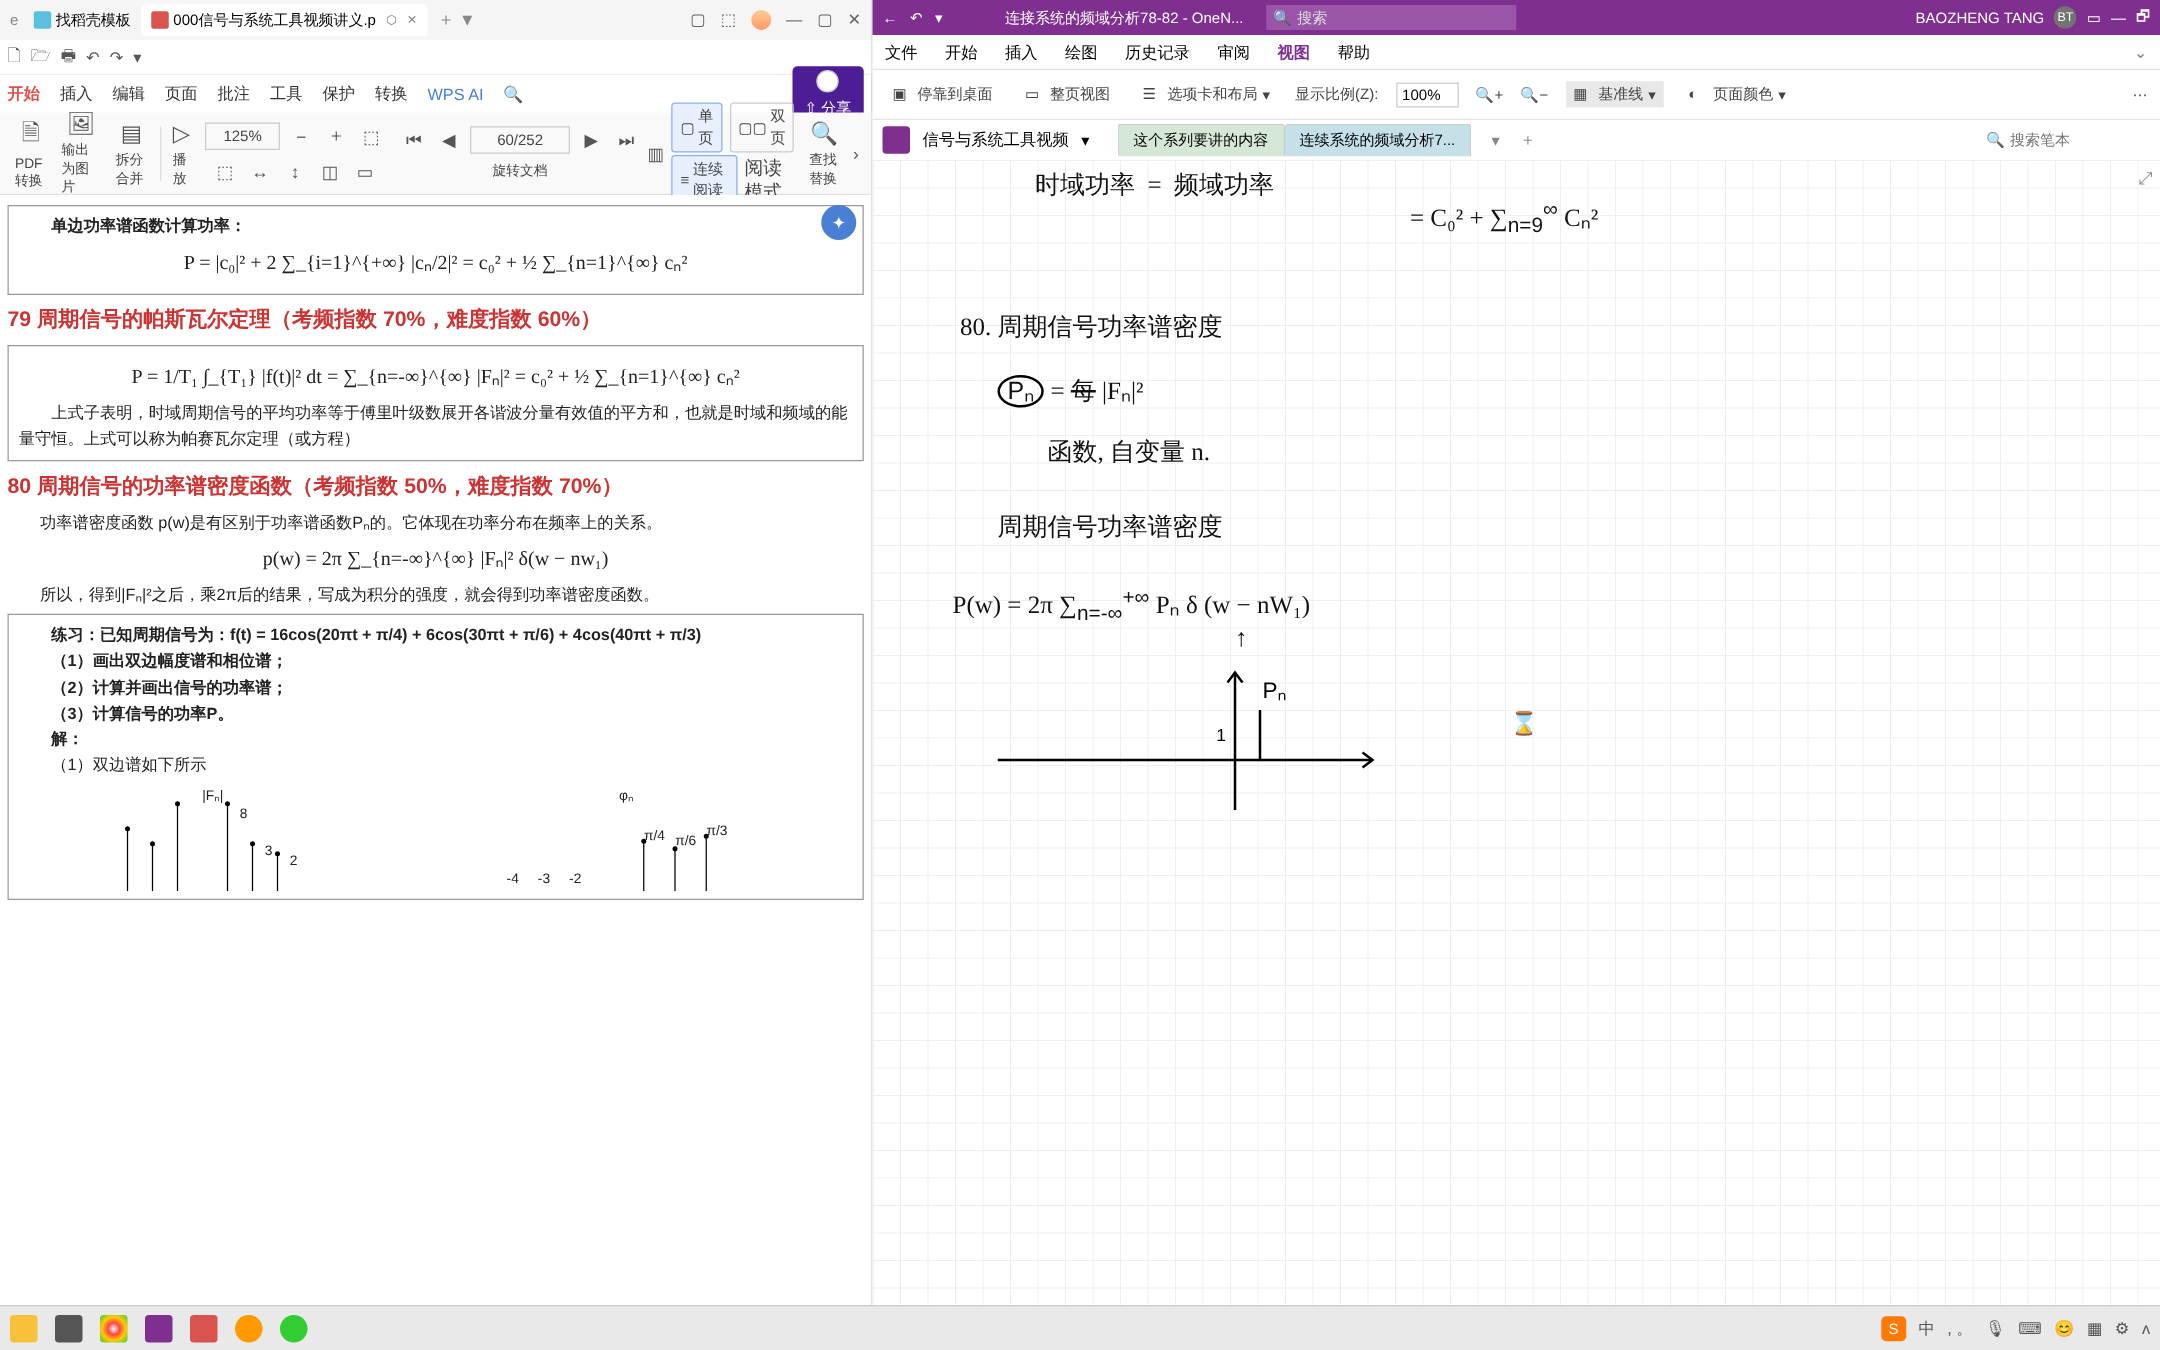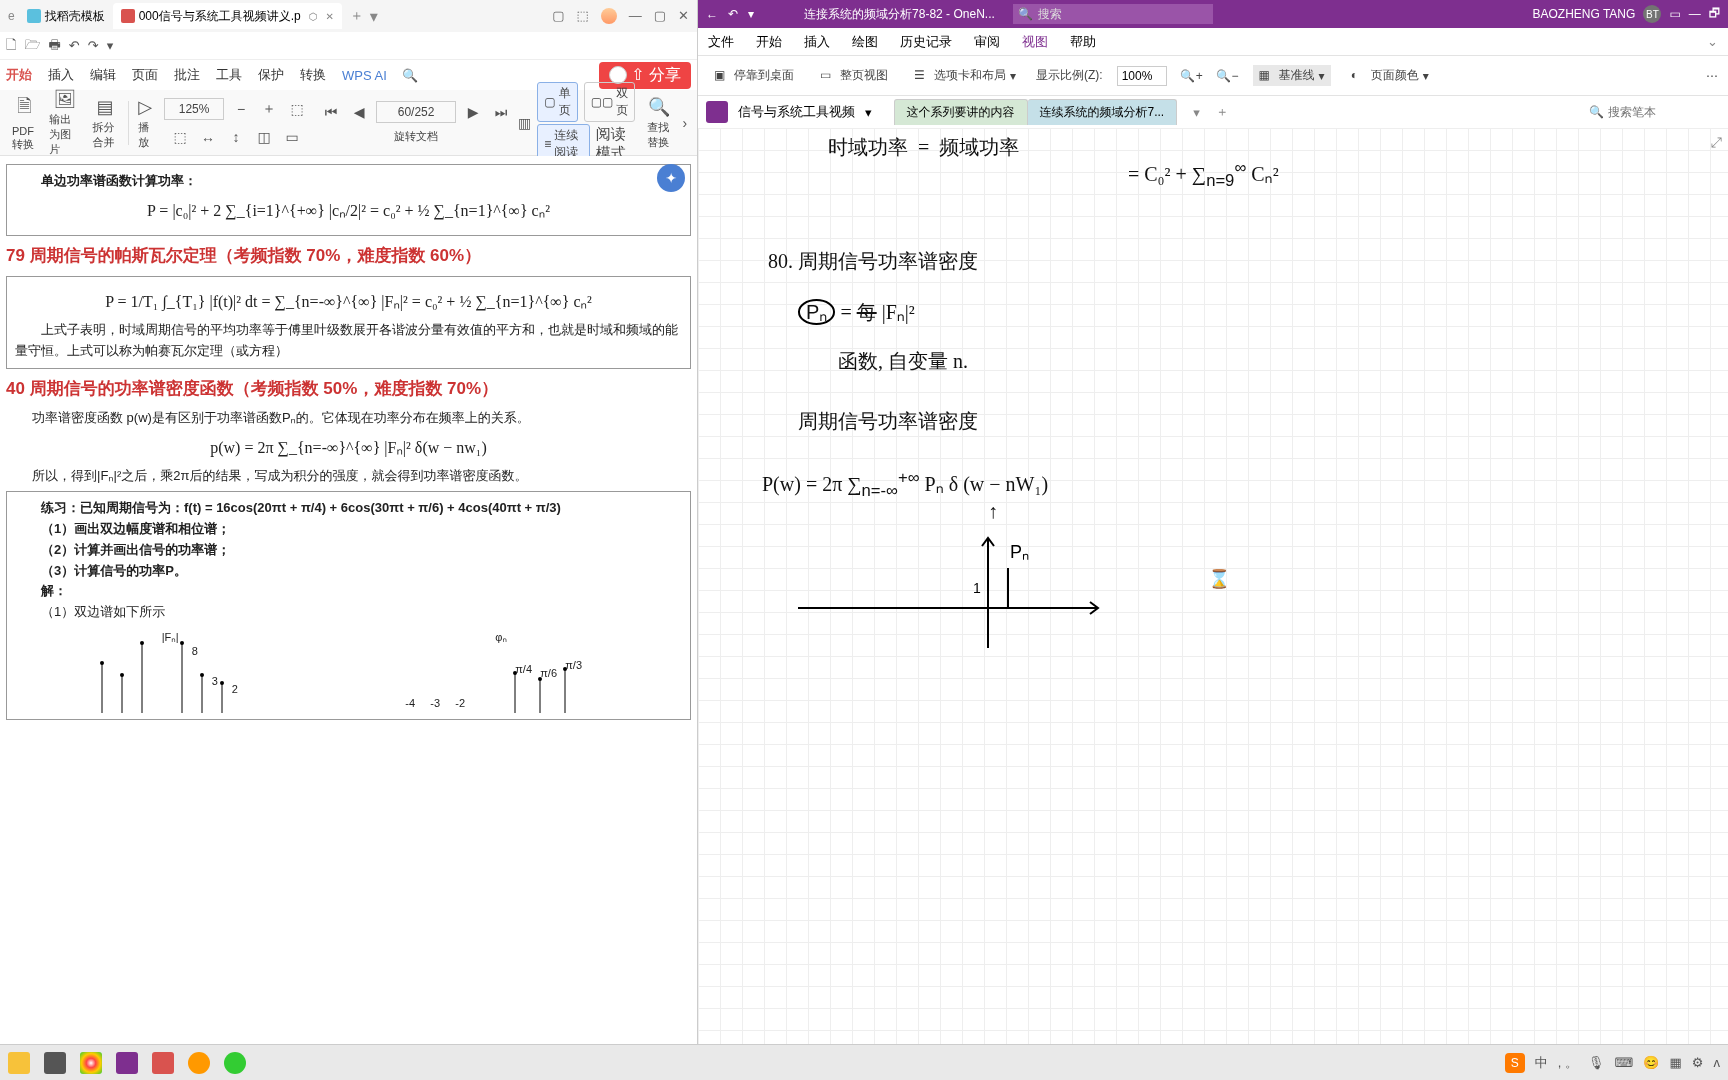--- a/index.html
+++ b/index.html
@@ -13,21 +13,21 @@
 .tab-icon { width: 14px; height: 14px; display: inline-block; background: #d9534f; border-radius: 2px; }
 .tab-icon2 { width: 14px; height: 14px; display: inline-block; background: #5bc0de; border-radius: 2px; }
 .tab-close { margin-left: 4px; color: #888; font-size: 10px; }
 .tab-add { margin-left: 8px; font-size: 14px; color: #888; }
 .wps-tabctrl { margin-left: auto; display: flex; gap: 12px; padding-right: 4px; font-size: 13px; color: #666; }
 .wps-qat { height: 28px; background: #fff; display: flex; align-items: center; padding: 0 6px; gap: 8px; font-size: 13px; color: #555; border-bottom: 1px solid #eee; }
 .wps-menu { height: 30px; display: flex; align-items: center; padding: 0 6px; gap: 16px; font-size: 13px; }
 .wps-menu .item { color: #333; }
 .wps-menu .item.active { color: #d9534f; font-weight: 600; }
 .wps-menu .ai { color: #4a7fd3; }
-.share { margin-left: auto; background: #ef4444; color: #fff; padding: 3px 10px; border-radius: 4px; font-size: 16px; }
+.share { margin-left: auto; background: #4c1d95; color: #fff; padding: 3px 10px; border-radius: 4px; font-size: 12px; flex-direction: column; }
 .shadow-circle { width: 18px; height: 18px; border-radius: 50%; border: 1px solid #ccc; }
 .wps-ribbon { height: 66px; background: #f9f9f9; display: flex; align-items: center; padding: 0 6px; border-bottom: 1px solid #e3e3e3; }
 .rb-group { display: flex; flex-direction: column; align-items: center; padding: 0 6px; font-size: 11px; color: #444; gap: 2px; }
 .rb-group .ic { font-size: 18px; color: #555; }
 .rb-row { display: flex; gap: 6px; align-items: center; }
 .zoom-box { height: 22px; width: 60px; border: 1px solid #ccc; font-size: 12px; text-align: center; line-height: 20px; }
 .page-box { height: 22px; width: 80px; border: 1px solid #ccc; font-size: 12px; text-align: center; line-height: 20px; }
 .rb-btn { width: 22px; height: 22px; display: flex; align-items: center; justify-content: center; border: none; background: transparent; font-size: 14px; color: #555; }
 .rb-toggle { border: 1px solid #ccc; padding: 2px 6px; font-size: 12px; border-radius: 3px; display: flex; align-items: center; gap: 3px; }
 .rb-toggle.sel { background: #e8f0ff; border-color: #8ab0e6; }
@@ -47,21 +47,21 @@
 .float-badge { position: absolute; right: 12px; top: 8px; width: 28px; height: 28px; border-radius: 50%; background: #4a7fd3; color: #fff; display: flex; align-items: center; justify-content: center; font-size: 14px; }
 
 
 .one { flex: 1; display: flex; flex-direction: column; background: #fff; }
 .one-title { height: 28px; background: #7e2f8f; color: #fff; display: flex; align-items: center; padding: 0 8px; font-size: 12px; gap: 10px; }
 .one-title .title-text { margin-left: 40px; }
 .one-search { flex: 0 0 200px; background: #9a54a8; height: 20px; margin: 0 8px; display: flex; align-items: center; padding: 0 6px; color: #ddd; }
 .one-title .user { margin-left: auto; display: flex; align-items: center; gap: 8px; }
 .avatar { width: 18px; height: 18px; border-radius: 50%; background: #737373; font-size: 10px; display: flex; align-items: center; justify-content: center; }
 .one-menu { height: 28px; display: flex; align-items: center; padding: 0 10px; gap: 22px; font-size: 13px; border-bottom: 1px solid #e3e3e3; }
-.one-menu .mi.active { color: #7e2f8f; font-weight: 400; }
+.one-menu .mi.active { color: #7e2f8f; font-weight: 700; }
 .one-ribbon { height: 40px; display: flex; align-items: center; padding: 0 10px; gap: 14px; font-size: 12px; color: #444; border-bottom: 1px solid #e3e3e3; }
 .one-rb-btn { display: flex; align-items: center; gap: 4px; padding: 2px 6px; }
 .one-rb-btn .ic { width: 16px; height: 16px; display: inline-block; }
 .one-rb-btn.sel { background: #e8e8e8; }
 .scale-in { width: 50px; height: 20px; border: 1px solid #ccc; font-size: 12px; text-align: left; padding: 0 4px; }
 .one-notebook { height: 32px; display: flex; align-items: center; padding: 0 8px; gap: 10px; font-size: 13px; }
 .nb-ic { width: 22px; height: 22px; background: #7e2f8f; border-radius: 3px; }
 .section-tabs { display: flex; gap: 0; margin-left: 12px; }
 .sec-tab { padding: 4px 12px; font-size: 12px; border: 1px solid #ccc; border-bottom: none; background: #eee; border-radius: 3px 3px 0 0; }
 .sec-tab.s1 { background: #d5e8d5; }
@@ -207,21 +207,21 @@
       <div class="formula">P = |c₀|² + 2 ∑_{i=1}^{+∞} |cₙ/2|² = c₀² + ½ ∑_{n=1}^{∞} cₙ²</div>
     </div>
 
     <div class="red-h">79 周期信号的帕斯瓦尔定理（考频指数 70%，难度指数 60%）</div>
 
     <div class="doc-box">
       <div class="formula">P = 1/T₁ ∫_{T₁} |f(t)|² dt = ∑_{n=-∞}^{∞} |Fₙ|² = c₀² + ½ ∑_{n=1}^{∞} cₙ²</div>
       <div class="indent">上式子表明，时域周期信号的平均功率等于傅里叶级数展开各谐波分量有效值的平方和，也就是时域和频域的能量守恒。上式可以称为帕赛瓦尔定理（或方程）</div>
     </div>
 
-    <div class="red-h">40 周期信号的功率谱密度函数（考频指数 50%，难度指数 70%）</div>
+    <div class="red-h">80 周期信号的功率谱密度函数（考频指数 50%，难度指数 70%）</div>
     <div class="indent">功率谱密度函数 p(w)是有区别于功率谱函数Pₙ的。它体现在功率分布在频率上的关系。</div>
     <div class="formula">p(w) = 2π ∑_{n=-∞}^{∞} |Fₙ|² δ(w − nw₁)</div>
     <div class="indent">所以，得到|Fₙ|²之后，乘2π后的结果，写成为积分的强度，就会得到功率谱密度函数。</div>
 
     <div class="doc-box">
       <div class="ex indent">练习：已知周期信号为：f(t) = 16cos(20πt + π/4) + 6cos(30πt + π/6) + 4cos(40πt + π/3)</div>
       <div class="ex indent">（1）画出双边幅度谱和相位谱；</div>
       <div class="ex indent">（2）计算并画出信号的功率谱；</div>
       <div class="ex indent">（3）计算信号的功率P。</div>
       <div class="ex indent">解：</div>

